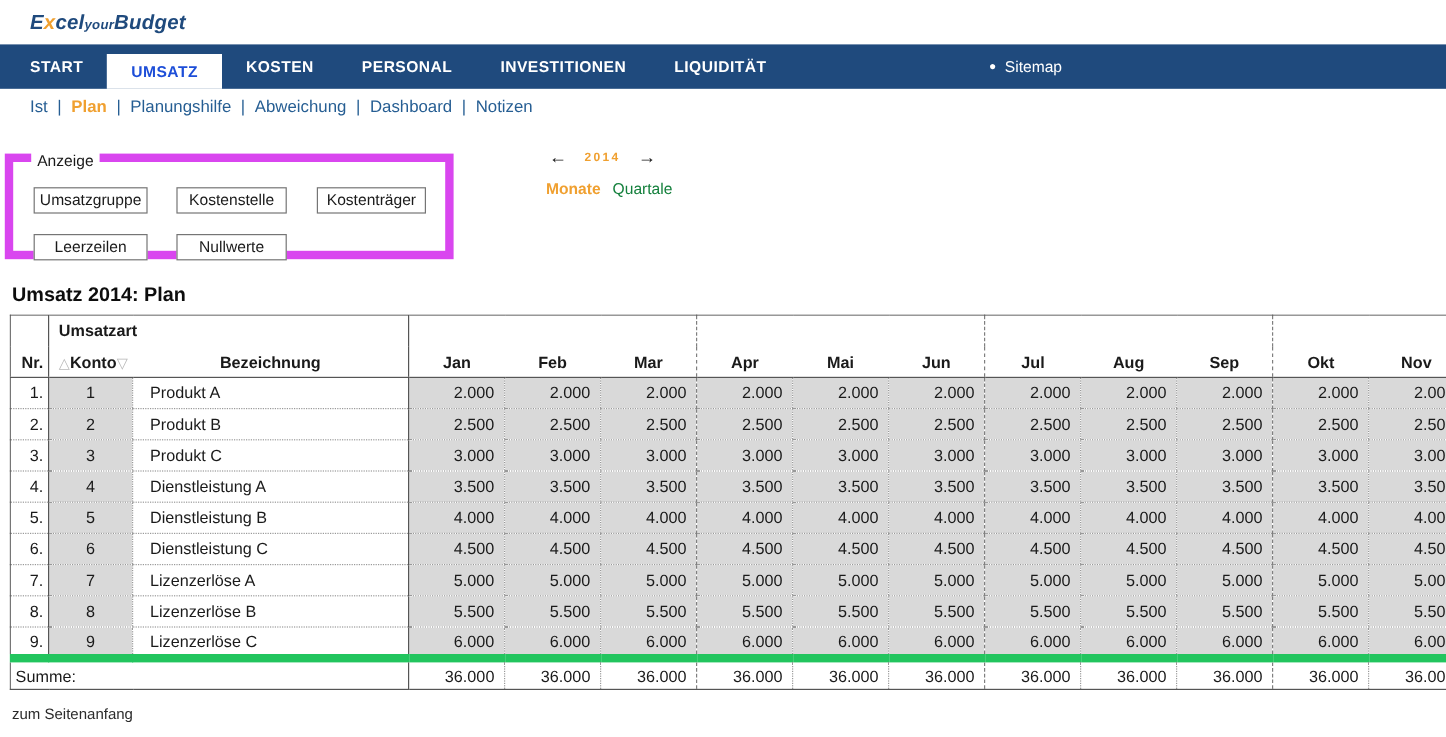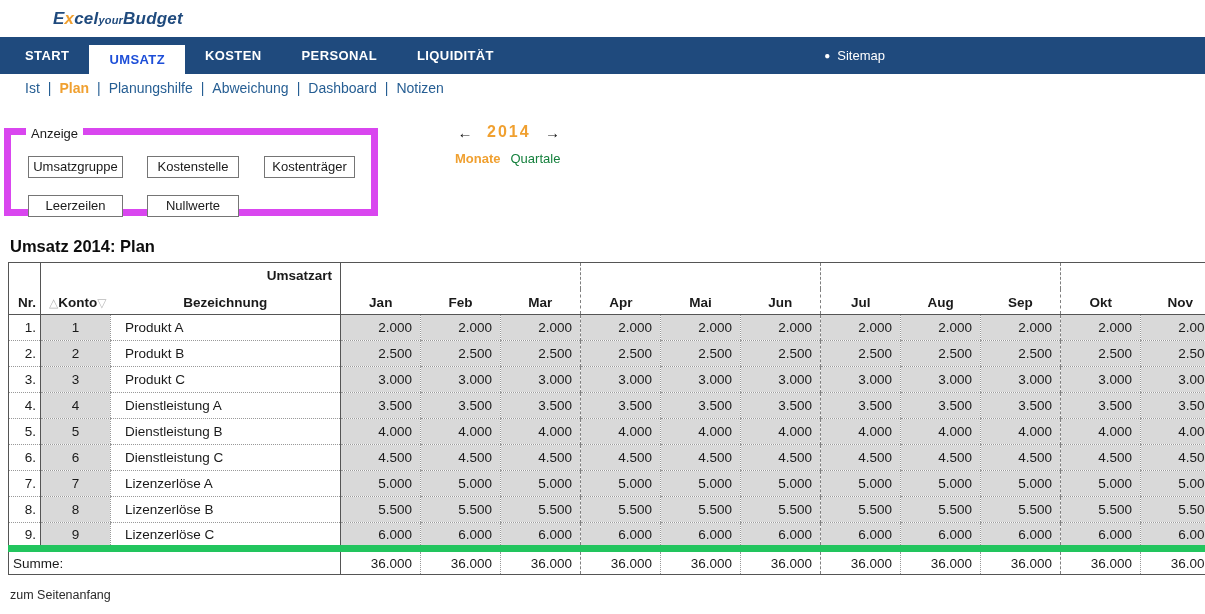--- a/index.html
+++ b/index.html
@@ -1,20 +1,20 @@
 <!DOCTYPE html>
 <html><head>
 <meta charset="utf-8">
 <style>
   * { margin:0; padding:0; box-sizing:border-box; }
   html,body { width:1205px; height:614px; overflow:hidden; background:#fff;
     font-family:"Liberation Sans", sans-serif; color:#1a1a1a; position:relative; }
 
   
-  .topbar { height:37px; position:relative;margin-left:28px; }
+  .topbar { height:37px; position:relative; }
   .logo { position:absolute; left:25px; top:9px; font-size:17px; font-weight:bold;
     font-style:italic; color:#1F4A7D; letter-spacing:.2px; }
   .logo .lx { color:#F0A030; }
   .logo .lyour { font-size:11px; }
 
   
   .navbar { position:absolute; top:37px; left:0; width:1205px; height:37px;
     background:#1F4A7D; display:flex; align-items:stretch; padding-left:5px; }
   .nav-item { color:#fff; font-weight:bold; font-size:13px; letter-spacing:.4px;
     padding:0 20px; display:flex; align-items:center; cursor:pointer; }
@@ -42,40 +42,40 @@
   .abtn.b2 { left:136px; top:21px; width:92px; }
   .abtn.b3 { left:253px; top:21px; width:91px; }
   .abtn.b4 { left:17px;  top:60px; width:95px; }
   .abtn.b5 { left:136px; top:60px; width:92px; }
 
   
   .period { position:absolute; left:455px; top:123px; }
   .period .yrow { display:flex; align-items:center; font-size:15px; }
   .period .arrow { font-weight:bold; color:#111; cursor:pointer; width:20px;
     text-align:center; }
-  .period .year { color:#F0A030; font-weight:bold; font-size:16px;
+  .period .year { color:#F0A030; font-weight:bold; font-size:10px;
     letter-spacing:2px; margin:0 12px; }
   .period .trow { margin-top:10px; font-size:13px; display:flex; gap:10px; }
   .period .ptab { cursor:pointer; color:#15803d; }
   .period .ptab.active { color:#F0A030; font-weight:bold; }
 
   
   .page-title { position:absolute; left:10px; top:237px; font-size:16.5px;
     font-weight:bold; color:#0d0d0d; }
   .tblwrap { position:absolute; left:8px; top:262px; width:1197px; height:314px;
     overflow:hidden; }
   table { border-collapse:collapse; table-layout:fixed; width:1212px;
     font-size:13.5px; }
   col.c-nr  { width:32px; }  col.c-konto { width:70px; }
   col.c-bez { width:230px; } col.c-month { width:80px; }
   th, td { padding:0 8px; height:26px; overflow:hidden; white-space:nowrap; }
   thead th { font-weight:bold; vertical-align:bottom; padding-bottom:4px; }
   table { border:1px solid #555; }
   thead tr.r2 th { border-bottom:1px solid #555; }
-  th.group { text-align:right; vertical-align:middle; padding-bottom:0; }
+  th.group { text-align:left; vertical-align:middle; padding-bottom:0; }
   th.h-nr { text-align:right; padding-right:4px; }
   th.h-konto { white-space:nowrap; }
   th.h-bez { text-align:center; }
   th.h-month { text-align:center; }
   .tri { color:#b8b8b8; font-size:12px; font-weight:normal; cursor:pointer; }
   td { border-bottom:1px dotted #999; }
   td.nr { text-align:right; padding-right:4px; background:#fff; }
   td.konto { text-align:center; background:#D9D9D9; border-left:1px solid #555; }
   td.bez { text-align:left; padding-left:14px; background:#fff;
     border-left:1px dotted #999; }
@@ -94,20 +94,21 @@
 
 <div class="topbar">
   <div class="logo"><span>E</span><span class="lx">x</span><span>cel</span><span class="lyour">your</span><span>Budget</span></div>
 </div>
 
 <div class="navbar" id="navbar">
     <div class="nav-item">START</div>
     <div class="nav-item active">UMSATZ</div>
     <div class="nav-item">KOSTEN</div>
     <div class="nav-item">PERSONAL</div>
+    <div class="nav-item">INVESTITIONEN</div>
     <div class="nav-item">LIQUIDITÄT</div>
     <div class="sitemap">
       <span class="dot">●</span>
       <span>Sitemap</span>
     </div>
   </div>
 
 <div class="subnav" id="subnav"><span class="link">Ist</span><span class="sep">|</span><span class="link active">Plan</span><span class="sep">|</span><span class="link">Planungshilfe</span><span class="sep">|</span><span class="link">Abweichung</span><span class="sep">|</span><span class="link">Dashboard</span><span class="sep">|</span><span class="link">Notizen</span></div>
 
 <div class="anzeige">

